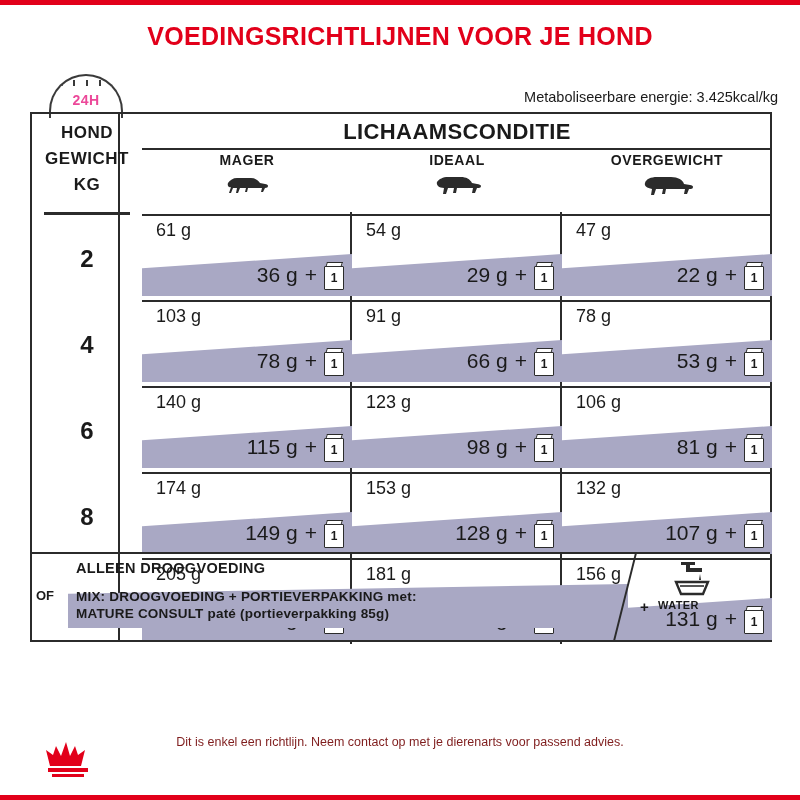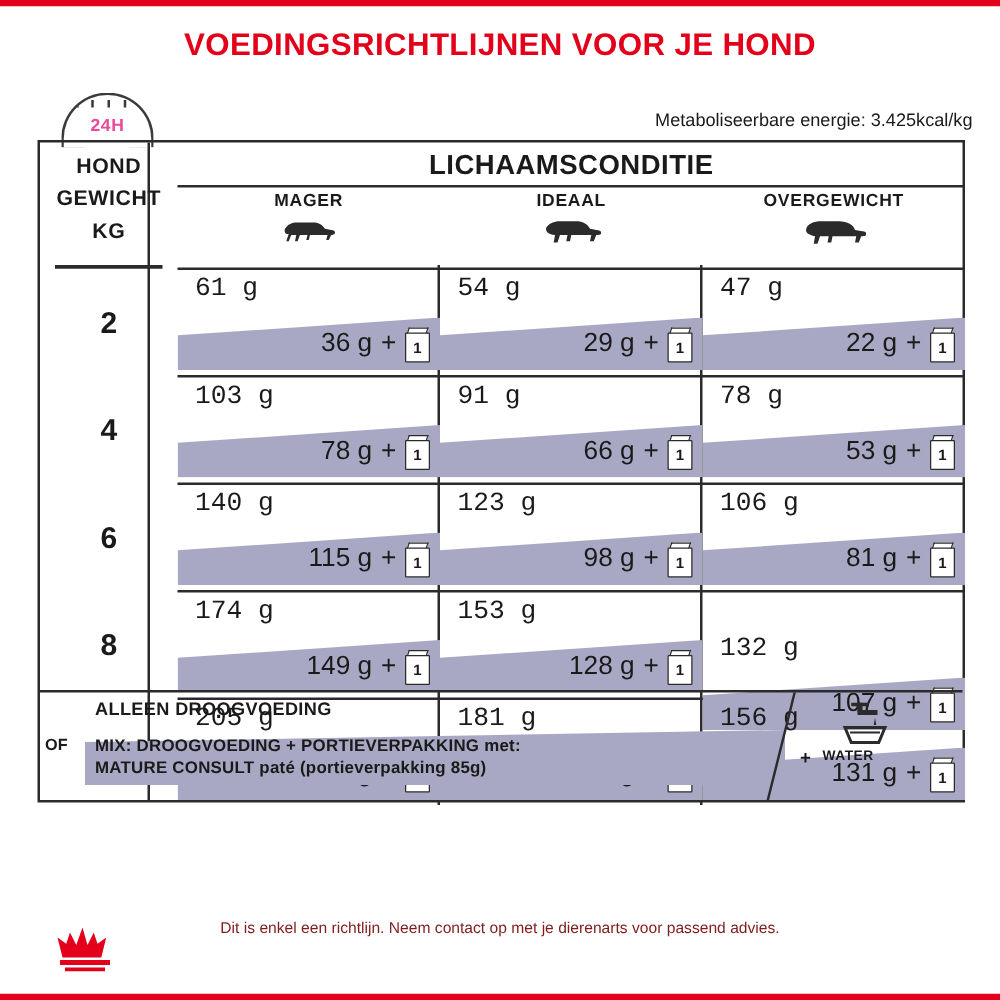--- a/index.html
+++ b/index.html
@@ -106,22 +106,21 @@
   .hsep{
     position:absolute;left:110px;width:630px;height:2px;background:#2b2b2b;
   }
 
   
   .cell{
     position:absolute;height:86px;width:210px;
   }
   .dry{
     position:absolute;left:14px;top:6px;
-    font-size:21px;
-    font-family:Liberation Mono, monospace;
+    font-size:18px;
   }
   
   .band{
     position:absolute;left:0;top:40px;width:210px;height:42px;
     background:#a9a8c4;
     clip-path:polygon(0 34%,100% 0,100% 100%,0 100%);
   }
   .bandtext{
     position:absolute;right:10px;top:48px;
     font-size:21px;color:#1a1a1a;
@@ -390,21 +389,21 @@
     <div class="band"></div>
     <div class="bandtext">
       <span>128 g</span>
       <span>+</span>
       <span class="pouch">
           <span class="top"></span>
           <span class="body">1</span>
         </span>
     </div>
   </div>
-  <div class="cell" style="left:530px;top:358px;margin-top:30px;">
+  <div class="cell" style="left:530px;top:358px;">
     <div class="dry">132 g</div>
     <div class="band"></div>
     <div class="bandtext">
       <span>107 g</span>
       <span>+</span>
       <span class="pouch">
           <span class="top"></span>
           <span class="body">1</span>
         </span>
     </div>

